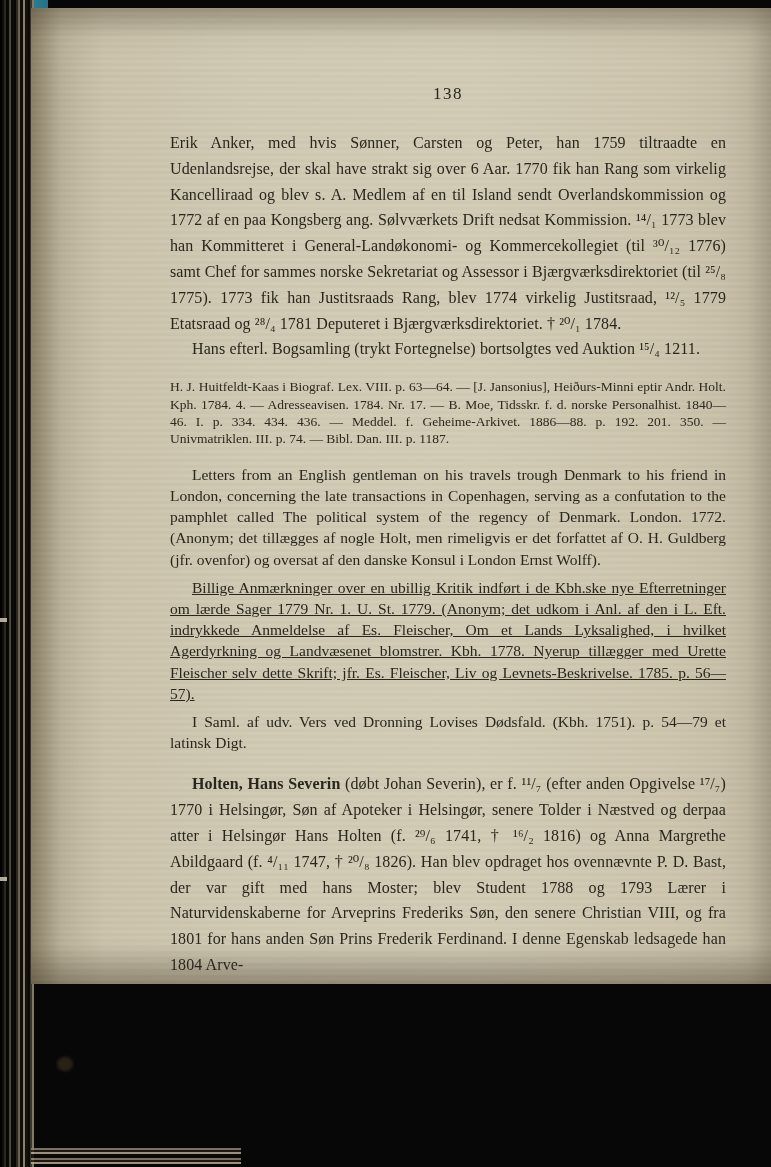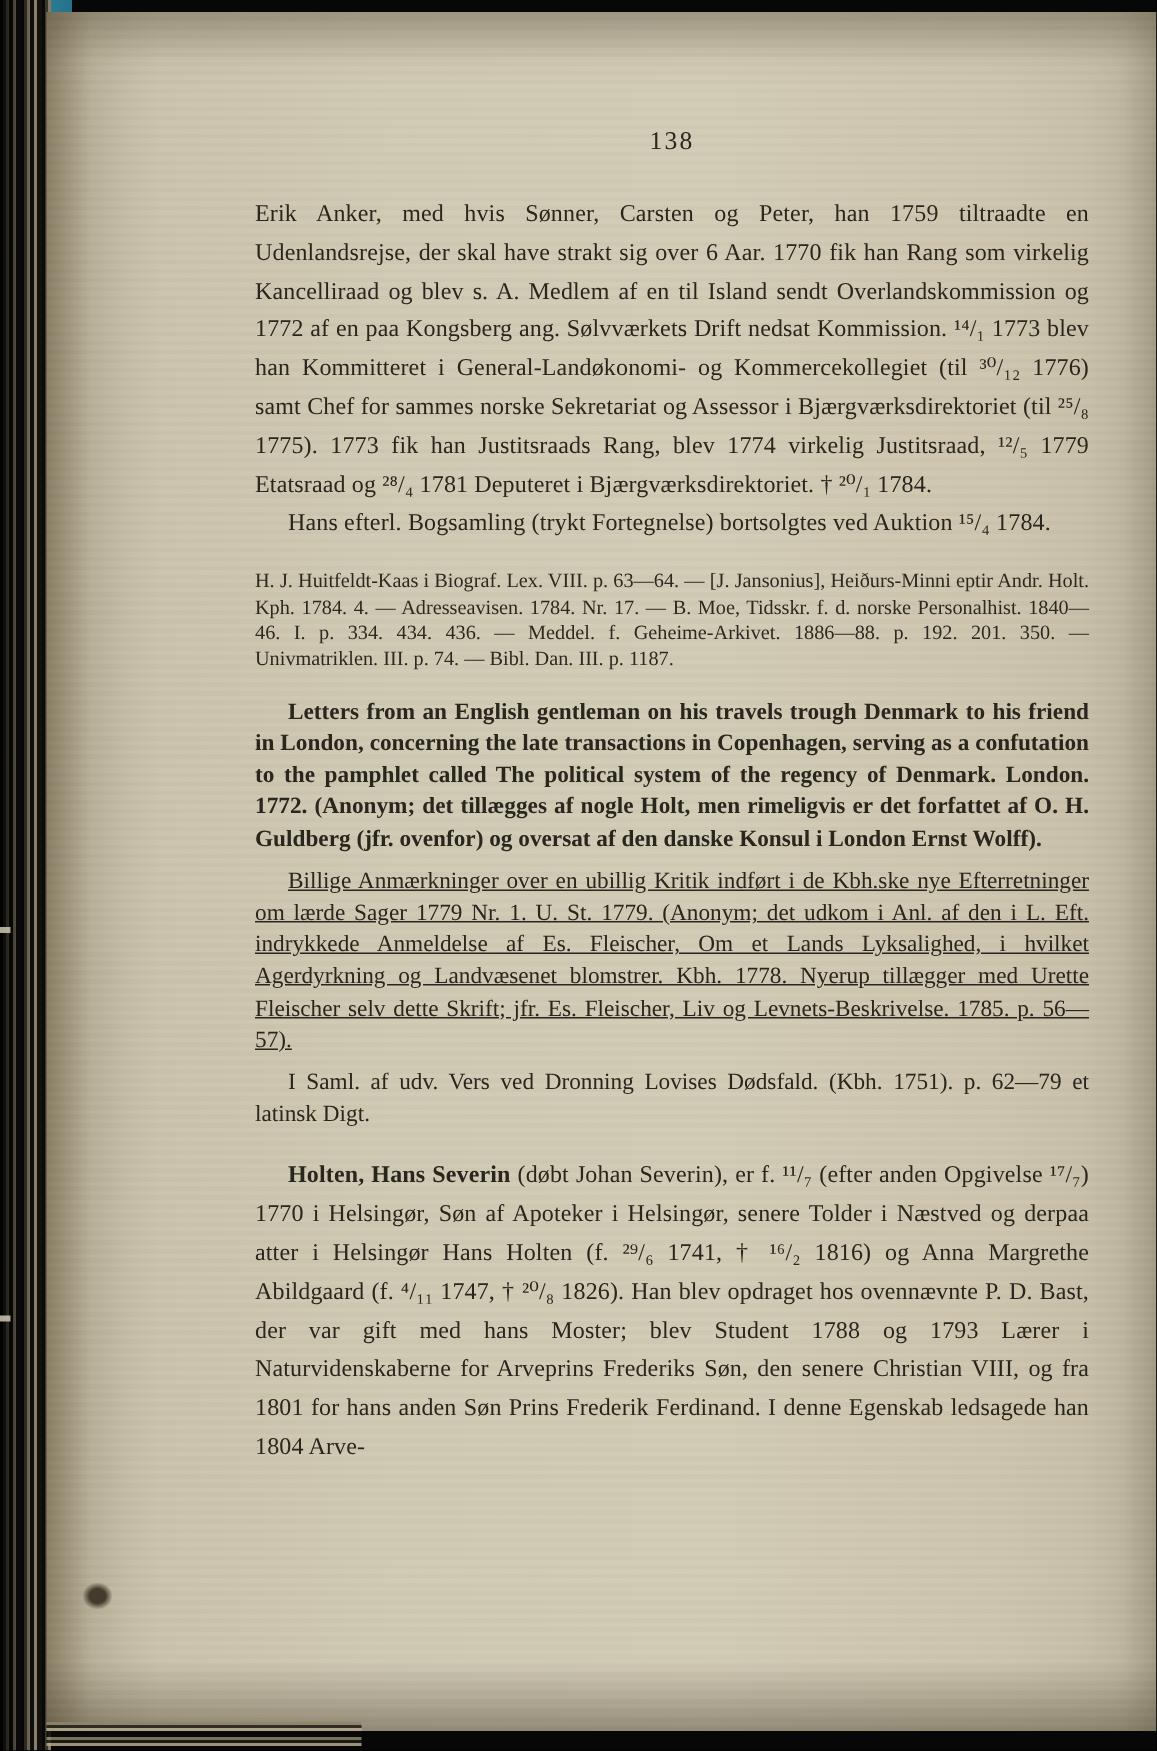--- a/index.html
+++ b/index.html
@@ -16,35 +16,35 @@
   .page-edges {
     position:absolute; left:0; top:0; width:34px; height:1167px;
     background:
       linear-gradient(90deg, rgba(0,0,0,0.85) 0%, rgba(0,0,0,0.15) 60%, rgba(0,0,0,0) 100%),
       repeating-linear-gradient(90deg,
         #0a0a0a 0 2px, #3d382c 2px 4px, #857c67 4px 6px,
         #11100c 6px 9px, #9a9079 9px 11px, #15120e 11px 14px);
   }
   .edge-mark { position:absolute; left:0; width:7px; height:4px; background:#cfc8b2; opacity:.85; }
   .paper {
-    position:absolute; left:31px; top:8px; width:740px; height:1146px;
+    position:absolute; left:31px; top:8px; width:740px; height:976px;
     background:
       repeating-linear-gradient(0deg, rgba(0,0,0,0.015) 0 3px, rgba(255,255,255,0.02) 3px 6px),
       linear-gradient(180deg, rgba(80,70,50,0.28) 0%, rgba(0,0,0,0) 3%, rgba(0,0,0,0) 96%, rgba(55,45,30,0.30) 100%),
       linear-gradient(90deg, #978c72 0%, #bcb49c 4%, #cbc3ac 10%, #d0c9b3 30%, #d2cbb5 60%, #cdc5ae 86%, #c5bda6 97%, #b6ae97 100%);
     box-shadow: inset 0 0 46px rgba(60,50,30,0.30);
   }
   .content { position:absolute; left:139px; top:76px; width:556px; color:#29261e; }
   .page-number { text-align:center; font-size:17px; letter-spacing:1.5px; margin:0 0 26px 0; }
   p { margin:0; text-align:justify; }
   .body-text { font-size:16px; line-height:25.8px; letter-spacing:0.1px; }
   .indent { text-indent:22px; }
   .refs { font-size:13.5px; line-height:17.4px; margin-top:16px; color:#2c2920; }
   .mid { font-size:15.5px; line-height:21.2px; }
-  .p-letters { margin-top:16px;font-weight:bold; }
+  .p-letters { margin-top:16px; }
   .p-billige { margin-top:7px;text-decoration:underline; }
   .p-saml { margin-top:7px; }
   .p-holten { margin-top:18px; }
   .bold { font-weight:bold; }
   .bottom-streaks {
     position:absolute; left:31px; top:1148px; width:210px; height:16px; opacity:.85;
     background: repeating-linear-gradient(180deg,
       #8d8469 0 2px, #211d15 2px 4px, #b3aa8f 4px 6px, #0a0908 6px 10px);
   }
   .smudge {
@@ -63,29 +63,29 @@
   <div class="edge-mark" style="top:618px;"></div>
   <div class="edge-mark" style="top:877px;"></div>
 
   <div class="paper">
     <div class="content">
 
       <div class="page-number">138</div>
 
       <p class="body-text">Erik Anker, med hvis Sønner, Carsten og Peter, han 1759 tiltraadte en Udenlandsrejse, der skal have strakt sig over 6 Aar. 1770 fik han Rang som virkelig Kancelliraad og blev s. A. Medlem af en til Island sendt Overlandskommission og 1772 af en paa Kongsberg ang. Sølvværkets Drift nedsat Kommission. ¹⁴/₁ 1773 blev han Kommitteret i General-Landøkonomi- og Kommercekollegiet (til ³⁰/₁₂ 1776) samt Chef for sammes norske Sekretariat og Assessor i Bjærgværksdirektoriet (til ²⁵/₈ 1775). 1773 fik han Justitsraads Rang, blev 1774 virkelig Justitsraad, ¹²/₅ 1779 Etatsraad og ²⁸/₄ 1781 Deputeret i Bjærgværksdirektoriet. † ²⁰/₁ 1784.</p>
 
-      <p class="body-text indent">Hans efterl. Bogsamling (trykt Fortegnelse) bortsolgtes ved Auktion ¹⁵/₄ 1784.</p>
+      <p class="body-text indent">Hans efterl. Bogsamling (trykt Fortegnelse) bortsolgtes ved Auktion ¹⁵/₄ 1211.</p>
 
       <p class="refs">H. J. Huitfeldt-Kaas i Biograf. Lex. VIII. p. 63—64. — [J. Jansonius], Heiðurs-Minni eptir Andr. Holt. Kph. 1784. 4. — Adresseavisen. 1784. Nr. 17. — B. Moe, Tidsskr. f. d. norske Personalhist. 1840—46. I. p. 334. 434. 436. — Meddel. f. Geheime-Arkivet. 1886—88. p. 192. 201. 350. — Univmatriklen. III. p. 74. — Bibl. Dan. III. p. 1187.</p>
 
       <p class="mid indent p-letters">Letters from an English gentleman on his travels trough Denmark to his friend in London, concerning the late transactions in Copenhagen, serving as a confutation to the pamphlet called The political system of the regency of Denmark. London. 1772. (Anonym; det tillægges af nogle Holt, men rimeligvis er det forfattet af O. H. Guldberg (jfr. ovenfor) og oversat af den danske Konsul i London Ernst Wolff).</p>
 
       <p class="mid indent p-billige">Billige Anmærkninger over en ubillig Kritik indført i de Kbh.ske nye Efterretninger om lærde Sager 1779 Nr. 1. U. St. 1779. (Anonym; det udkom i Anl. af den i L. Eft. indrykkede Anmeldelse af Es. Fleischer, Om et Lands Lyksalighed, i hvilket Agerdyrkning og Landvæsenet blomstrer. Kbh. 1778. Nyerup tillægger med Urette Fleischer selv dette Skrift; jfr. Es. Fleischer, Liv og Levnets-Beskrivelse. 1785. p. 56—57).</p>
 
-      <p class="mid indent p-saml">I Saml. af udv. Vers ved Dronning Lovises Dødsfald. (Kbh. 1751). p. 62—79 et latinsk Digt.</p>
+      <p class="mid indent p-saml">I Saml. af udv. Vers ved Dronning Lovises Dødsfald. (Kbh. 1751). p. 54—79 et latinsk Digt.</p>
 
       <p class="body-text indent p-holten"><span class="bold">Holten, Hans Severin</span><span> (døbt Johan Severin), er f. ¹¹/₇ (efter anden Opgivelse ¹⁷/₇) 1770 i Helsingør, Søn af Apoteker i Helsingør, senere Tolder i Næstved og derpaa atter i Helsingør Hans Holten (f. ²⁹/₆ 1741, † ¹⁶/₂ 1816) og Anna Margrethe Abildgaard (f. ⁴/₁₁ 1747, † ²⁰/₈ 1826). Han blev opdraget hos ovennævnte P. D. Bast, der var gift med hans Moster; blev Student 1788 og 1793 Lærer i Naturvidenskaberne for Arveprins Frederiks Søn, den senere Christian VIII, og fra 1801 for hans anden Søn Prins Frederik Ferdinand. I denne Egenskab ledsagede han 1804 Arve-</span></p>
 
     </div>
   </div>
 
   <div class="bottom-streaks"></div>
   <div class="smudge"></div>
 
 </div>

